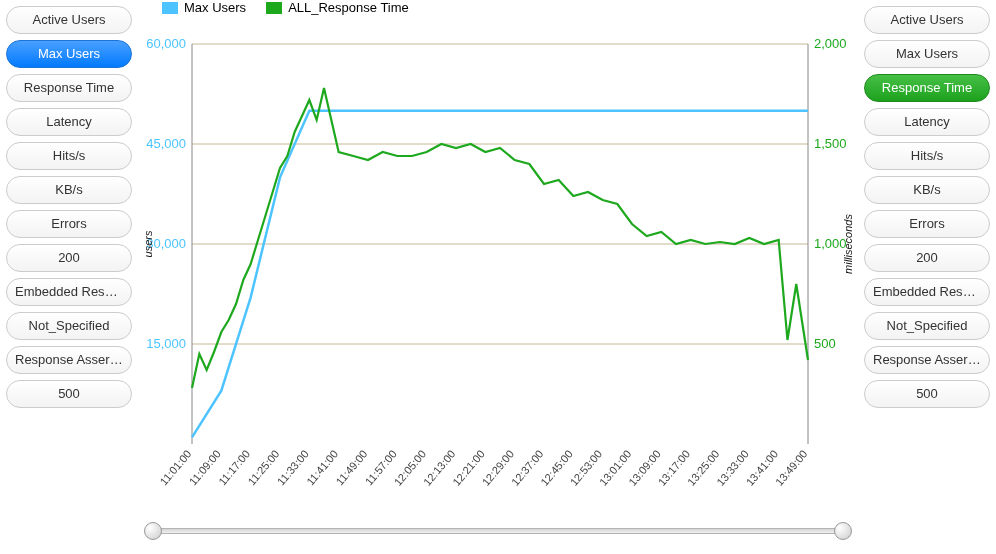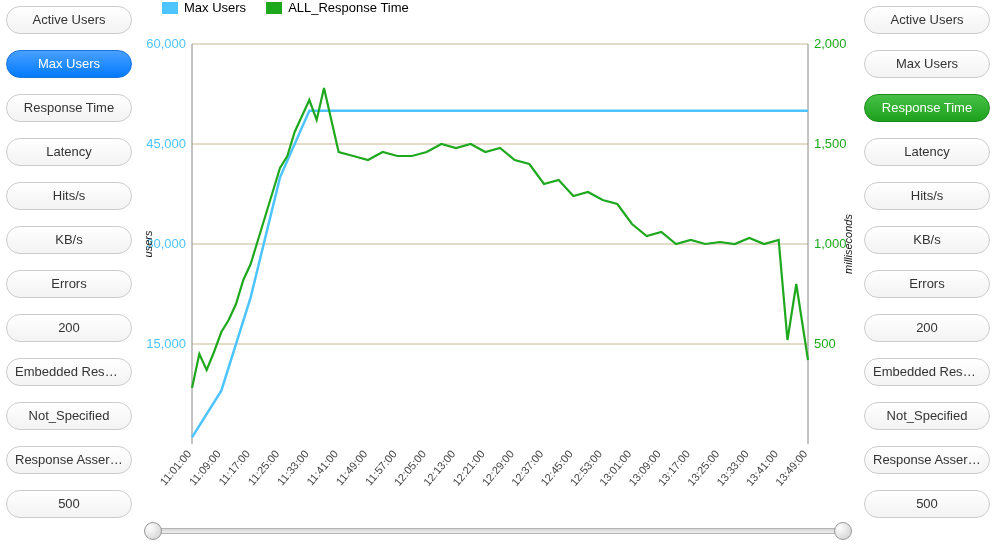--- a/index.html
+++ b/index.html
@@ -15,21 +15,21 @@
   display: flex;
   flex-direction: row;
   width: 100%;
   height: 100%;
 }
 .sidebar {
   width: 138px;
   padding: 6px;
   display: flex;
   flex-direction: column;
-  gap: 16px;
+  gap: 6px;
 }
 .btn {
   display: block;
   width: 126px;
   height: 28px;
   border-radius: 14px;
   border: 1px solid #ccc;
   background: linear-gradient(#ffffff,#f3f3f3);
   line-height: 26px;
   text-align: center;

